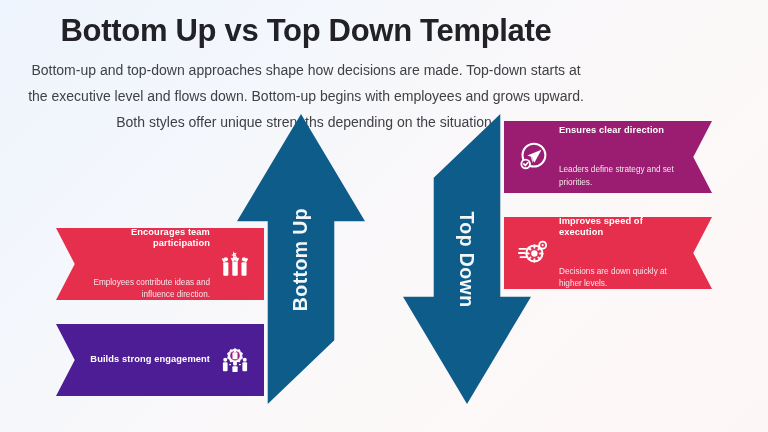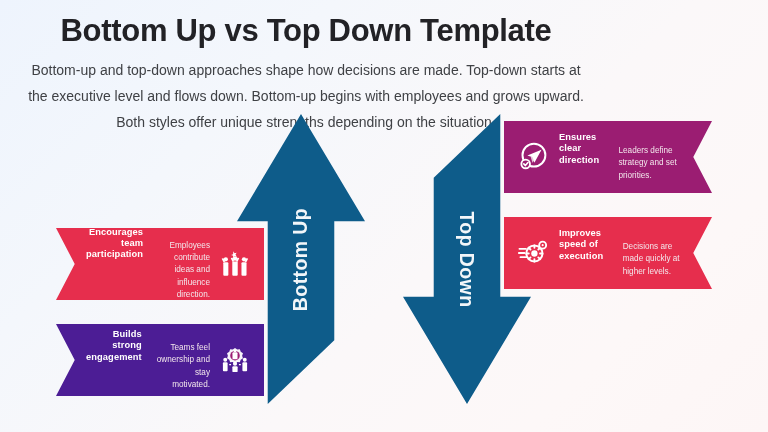--- a/index.html
+++ b/index.html
@@ -68,21 +68,21 @@
     left:504px; width:208px;
     clip-path: polygon(0% 0%, 100% 0%, 91% 50%, 100% 100%, 0% 100%);
     padding:0 30px 0 14px;
     justify-content:flex-start; text-align:left;
   }
   .b1 { top:228px; background:#e62e4d;text-align:right; }
   .b2 { top:324px; background:#4c1d95; }
   .b3 { top:121px; background:#9b1d72; }
   .b4 { top:217px; background:#e62e4d; }
 
-  .banner-text { display:flex; flex-direction:row; gap:15px; }
+  .banner-text { display:flex; flex-direction:column; gap:15px; }
   .banner-title {
     font-size:9.3px; font-weight:bold; color:#ffffff; letter-spacing:0.1px;
     line-height:1.2;
   }
   .banner-desc {
     font-size:8.2px; color:#f3e7ec; line-height:1.48; max-width:128px;margin-top:13px;
   }
   .banner-left .banner-desc { margin-left:auto; }
   .icon-box { width:30px; height:30px; flex:0 0 30px; }
   .banner-left .icon-box { margin-left:10px; }
@@ -127,21 +127,20 @@
         <path d="M27.9 14.4l2.1-4.0-1.7-.9-2.0 3.9z"></path>
         <path d="M13.5 13.8l-2.0-3.9 1.7-.9 1.9 3.8z"></path>
         <path d="M18.5 13.8l2.0-3.9-1.7-.9-1.9 3.8z"></path>
       </svg>
     </div>
   </div>
 
   <div class="banner banner-left b2">
     <div class="banner-text">
       <div class="banner-title">Builds strong engagement</div>
-      <div class="banner-desc">Teams feel ownership and stay motivated.</div>
     </div>
     <div class="icon-box">
       <svg viewBox="0 0 32 32" fill="#ffffff" aria-hidden="true">
         <path d="M16 3.2l2.4 1.5 2.8-.3.9 2.7 2.4 1.6-.9 2.7.9 2.7-2.4 1.6-.9 2.7-2.8-.3L16 19.6l-2.4-1.5-2.8.3-.9-2.7-2.4-1.6.9-2.7-.9-2.7 2.4-1.6.9-2.7 2.8.3z" opacity="0.95"></path>
         <circle cx="16" cy="11.4" r="5.1" fill="#9b1d72"></circle>
         <rect x="13.3" y="7.6" width="5.4" height="7.6" rx="1.1" fill="#ffffff"></rect>
         <circle cx="16" cy="6.3" r="1.5" fill="#ffffff"></circle>
         <circle cx="5.6" cy="15.8" r="2.1"></circle>
         <rect x="3.1" y="18.5" width="5.0" height="9.4" rx="1.0"></rect>
         <circle cx="26.4" cy="15.8" r="2.1"></circle>
@@ -175,17 +174,17 @@
         <path d="M1.5 11.5h7M0.8 16h6.2M2.6 20.5h6.4" stroke="#ffffff" stroke-width="1.9" stroke-linecap="round"></path>
         <circle cx="17.5" cy="16.5" r="8.6" stroke="#ffffff" stroke-width="2.1"></circle>
         <circle cx="17.5" cy="16.5" r="3.4" fill="#ffffff"></circle>
         <path d="M17.5 7.9v2.6M17.5 22.5v2.6M8.9 16.5h2.6M23.5 16.5h2.6M11.4 10.4l1.9 1.9M21.7 20.7l1.9 1.9M23.6 10.4l-1.9 1.9M13.3 20.7l-1.9 1.9" stroke="#ffffff" stroke-width="2.0" stroke-linecap="round"></path>
         <circle cx="26.3" cy="7.6" r="3.7" fill="#e62e4d" stroke="#ffffff" stroke-width="2.0"></circle>
         <circle cx="26.3" cy="7.6" r="1.1" fill="#ffffff"></circle>
       </svg>
     </div>
     <div class="banner-text">
       <div class="banner-title">Improves speed of execution</div>
-      <div class="banner-desc">Decisions are made quickly at higher levels.</div>
+      <div class="banner-desc">Decisions are down quickly at higher levels.</div>
     </div>
   </div>
 
 </div>
 
 </body></html>

